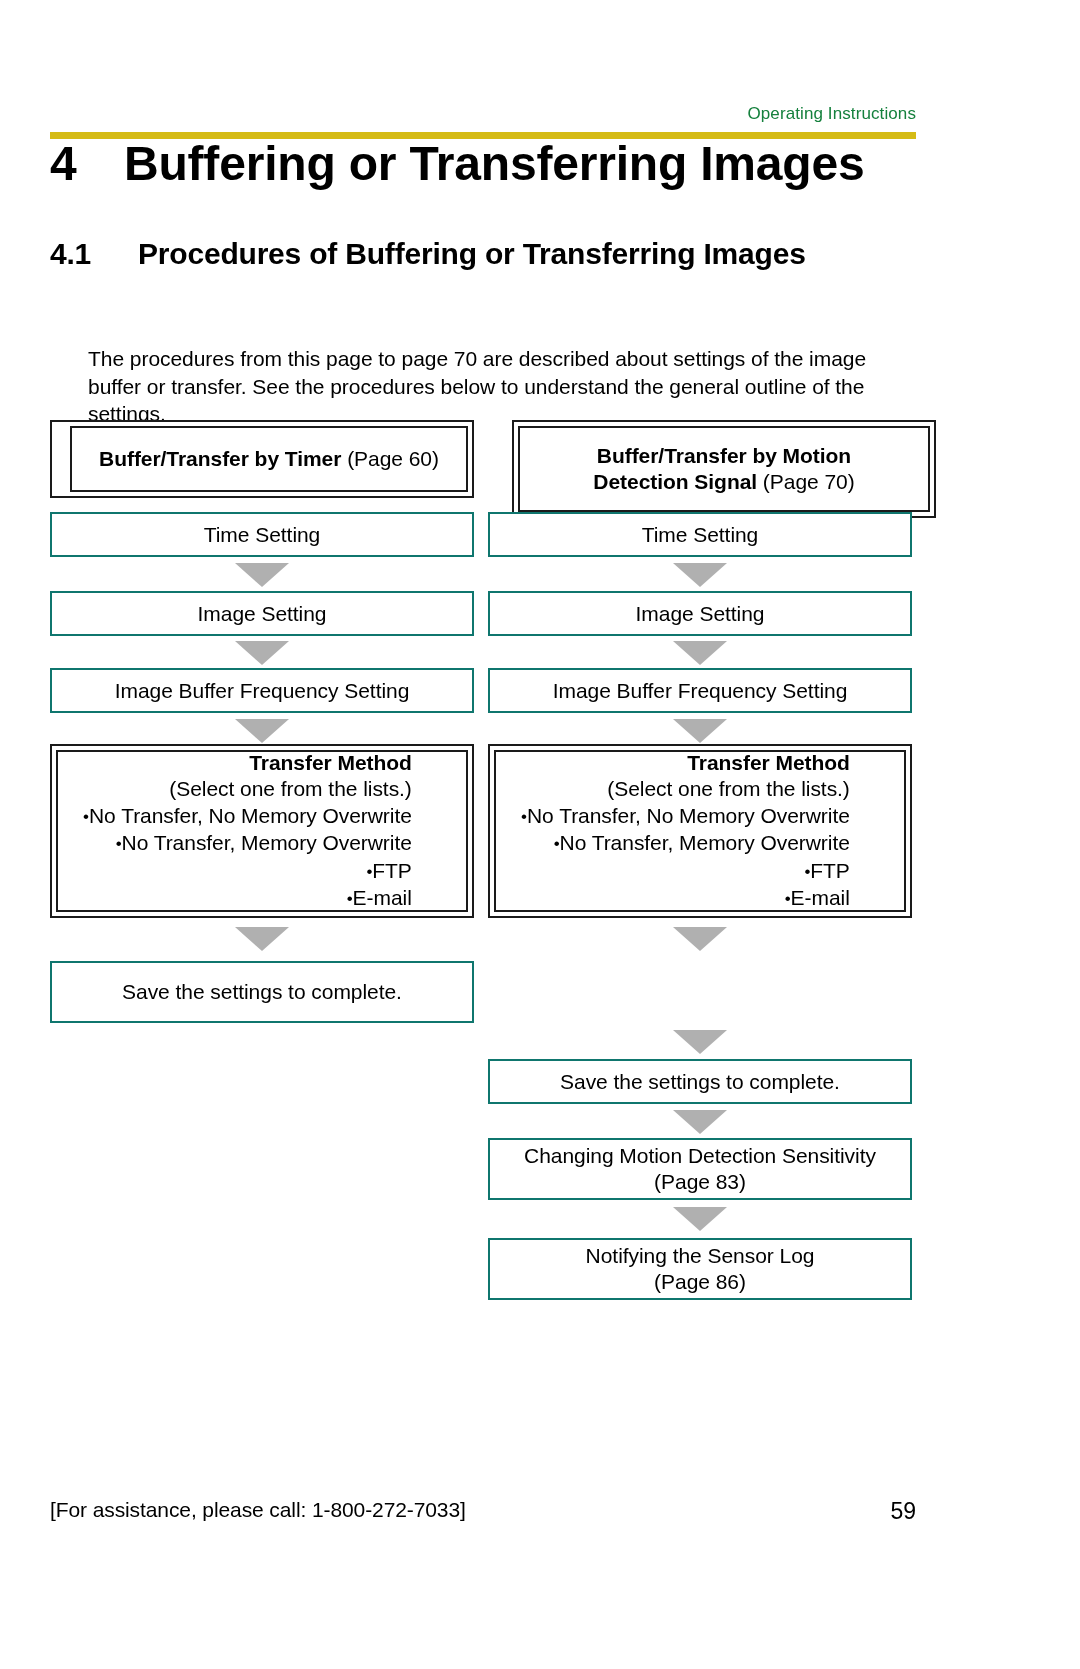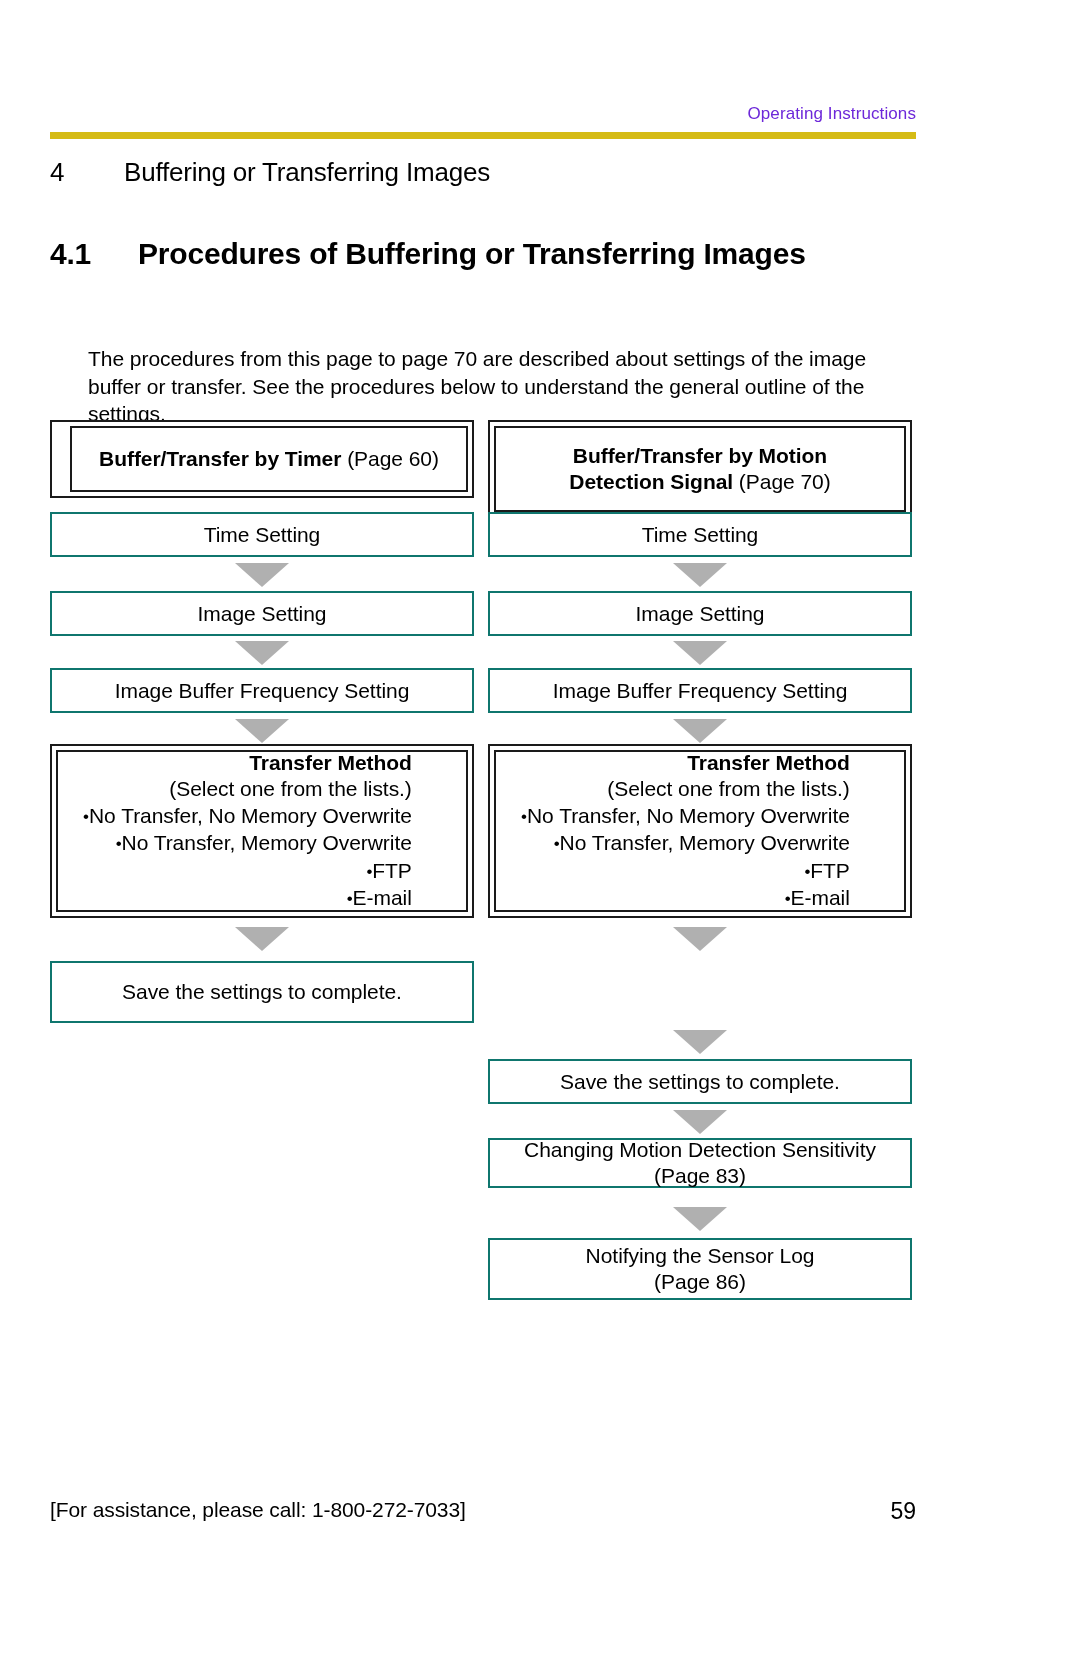--- a/index.html
+++ b/index.html
@@ -23,39 +23,39 @@
 
   
   .header-label {
     position: absolute;
     left: 0;
     top: 104px;
     width: 916px;
     text-align: right;
     font-size: 17px;
     letter-spacing: .1px;
-    color: #6d28d9;
+    color: #15803d;
   }
   .header-rule {
     position: absolute;
     left: 50px;
     top: 132px;
     width: 866px;
     height: 7px;
     background: #d5bb15;
   }
 
   
   .chapter {
     position: absolute;
     left: 50px;
-    top: 148px;
+    top: 140px;
     width: 880px;
-    font-size: 26px;
-    font-weight: normal;
+    font-size: 48px;
+    font-weight: bold;
     line-height: 48px;
     letter-spacing: -0.2px;
   }
   .chapter .num {
     display: inline-block;
     width: 74px;
   }
 
   .section {
     position: absolute;
@@ -252,21 +252,21 @@
           </ul>
         </div>
       </div>
     </div>
     <div class="arrow" style="left: 235px; top: 927px; border-top-color: rgb(176, 176, 176);"></div>
 
     <div class="node" style="left:50px; top:961px; width:424px; height:62px;">
       <span class="txt">Save the settings to complete.</span>
     </div>
 
-    <div class="node double" style="left:488px; top:420px; width:424px; height:98px;">
+    <div class="node double" style="left:512px; top:420px; width:424px; height:98px;">
       <div class="inner">
         <span class="txt">
           <b>Buffer/Transfer by Motion</b><br>
           <b>Detection Signal</b><span> (Page 70)</span>
         </span>
       </div>
     </div>
 
     <div class="node" style="left:488px; top:512px; width:424px; height:45px;">
       <span class="txt">Time Setting</span>
@@ -299,21 +299,21 @@
     </div>
     <div class="arrow" style="left: 673px; top: 927px; border-top-color: rgb(176, 176, 176);"></div>
 
     <div class="arrow" style="left: 673px; top: 1030px; border-top-color: rgb(176, 176, 176);"></div>
 
     <div class="node" style="left:488px; top:1059px; width:424px; height:45px;">
       <span class="txt">Save the settings to complete.</span>
     </div>
     <div class="arrow" style="left: 673px; top: 1110px; border-top-color: rgb(176, 176, 176);"></div>
 
-    <div class="node" style="left:488px; top:1138px; width:424px; height:50px;">
+    <div class="node" style="left:488px; top:1138px; width:424px; height:62px;">
       <span class="txt">
         <span>Changing Motion Detection Sensitivity</span><br>
         <span>(Page 83)</span>
       </span>
     </div>
     <div class="arrow" style="left: 673px; top: 1207px; border-top-color: rgb(176, 176, 176);"></div>
 
     <div class="node" style="left:488px; top:1238px; width:424px; height:62px;">
       <span class="txt">
         <span>Notifying the Sensor Log</span><br>

